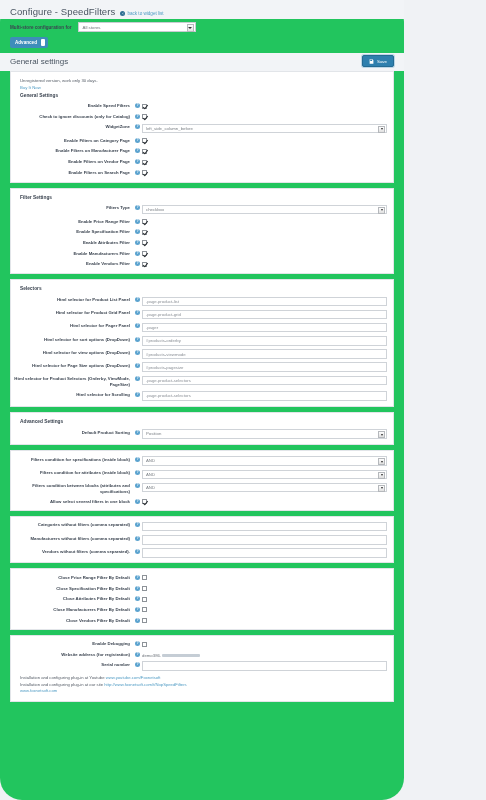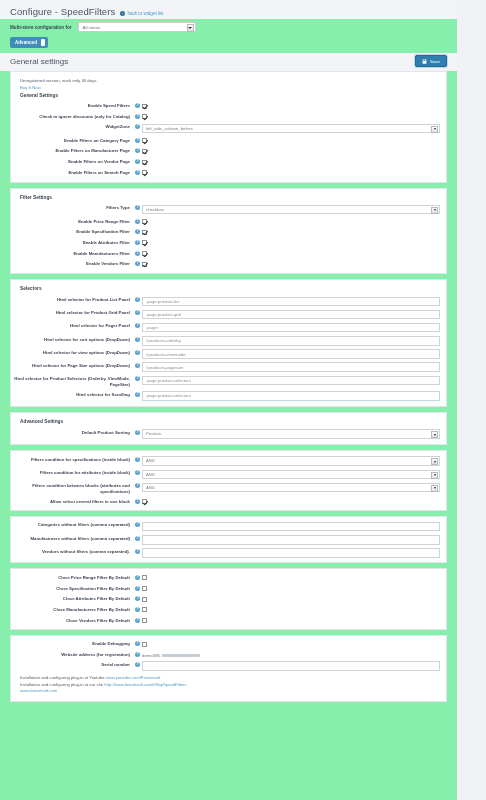--- a/index.html
+++ b/index.html
@@ -5,21 +5,21 @@
   * { box-sizing: border-box; }
   html, body {
     margin: 0; padding: 0;
     width: 486px; height: 800px;
     background: #f0f2f5;
     font-family: "Liberation Sans", sans-serif;
     font-size: 5px;
     color: #3b4450;
     overflow: hidden;
   }
-  .page { width: 457px; height: 800px; position: relative; background: #86efac; }
+  .page { width: 404px; height: 800px; position: relative; background: #22c55e; border-radius: 22px; }
 
   
   .pg-head {
     padding: 6px 10px 2px 10px;
     background: #f2f4f7;
     display: flex; align-items: baseline; gap: 5px;
   }
   .pg-title {
     font-size: 9.5px; font-weight: 400; color: #4a5562; letter-spacing: .1px;
   }

